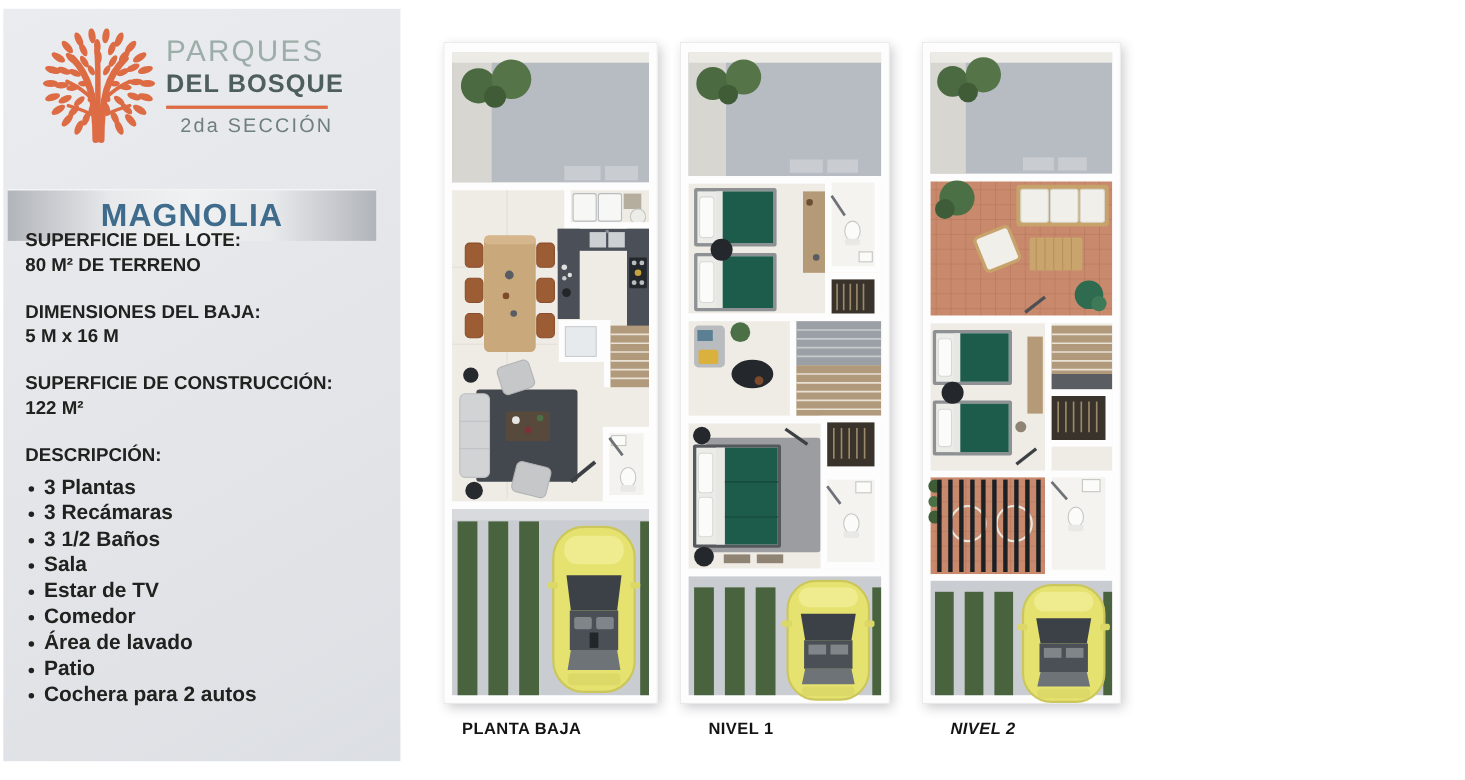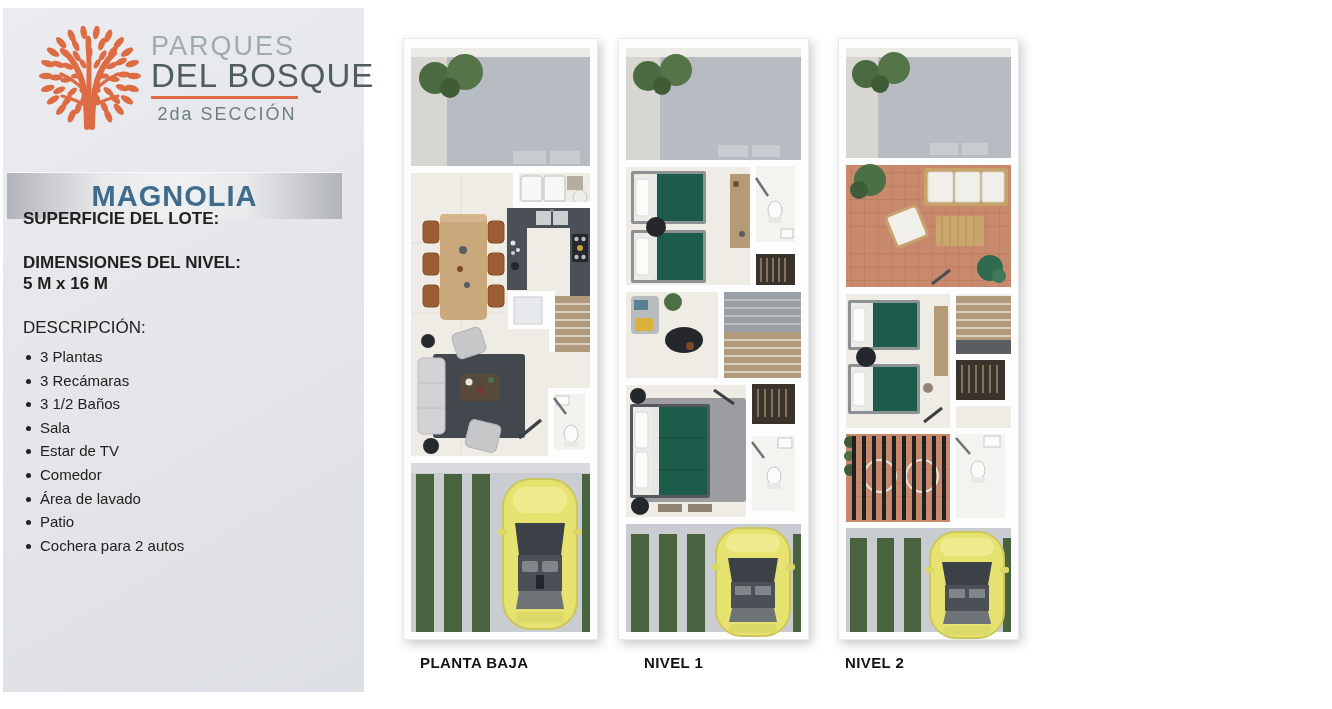--- a/index.html
+++ b/index.html
@@ -12,46 +12,46 @@
   }
   
   .panel{
     position:absolute;left:3px;top:8px;width:361px;height:684px;
     background:linear-gradient(150deg,#eaecef 0%,#e3e5e9 55%,#dcdfe3 100%);
   }
   .logo-row{position:absolute;top:18px;left:36px;display:flex;align-items:center;}
   .tree{width:102px;height:104px;flex:0 0 auto;margin-right:10px;}
   .brand-text{width:152px;}
   .b1{font-size:27px;letter-spacing:2px;color:#9dada8;line-height:30px;font-weight:400;white-space:nowrap;}
-  .b2{font-size:33px;font-weight:400;color:#4e5e5b;letter-spacing:1px;line-height:30px;white-space:nowrap;}
+  .b2{font-size:23px;font-weight:700;color:#4e5e5b;letter-spacing:1px;line-height:30px;white-space:nowrap;}
   .b-rule{height:3px;background:#dd6b44;margin:5px 0 5px;width:147px;}
-  .b3{font-size:18px;color:#6f7f7b;letter-spacing:2px;text-align:center;white-space:nowrap;}
+  .b3{font-size:18px;color:#6f7f7b;letter-spacing:2px;text-align:right;white-space:nowrap;}
   .title-bar{
     position:absolute;top:140px;left:4px;width:335px;height:46px;
     display:flex;align-items:center;justify-content:center;
     background:linear-gradient(90deg,#b1b4ba 0%,#e7e9eb 28%,#f0f1f2 50%,#e7e9eb 72%,#b1b4ba 100%);
     border-top:1px solid #f6f7f8;
     margin-top:24px;
   }
   .title-bar span{font-size:29px;font-weight:700;color:#3f6b8c;letter-spacing:1px;}
   .specs{position:absolute;top:200px;left:20px;right:12px;color:#21211f;}
   .spec{margin-bottom:22px;}
   .spec div{font-size:17px;font-weight:700;line-height:21.5px;}
-  .desc-h{font-size:17px;font-weight:400;line-height:21.5px;margin-bottom:7px;}
+  .desc-h{font-size:17px;font-weight:700;line-height:21.5px;margin-bottom:7px;}
   ul.desc{list-style:none;margin:0;padding:0;}
-  ul.desc li{font-size:15px;font-weight:400;line-height:23.6px;padding-left:17px;position:relative;}
+  ul.desc li{font-size:19px;font-weight:700;line-height:23.6px;padding-left:17px;position:relative;}
   ul.desc li::before{content:"";position:absolute;left:3px;top:10px;width:5px;height:5px;border-radius:50%;background:#21211f;}
   
   .plan{position:absolute;top:38px;margin:0;background:#fdfdfd;box-shadow:3px 4px 10px rgba(45,45,55,.25);}
   .plan svg{display:block;width:100%;height:100%;}
   #plan1{left:403px;width:195px;height:602px;}
   #plan2{left:618px;width:191px;height:602px;}
   #plan3{left:838px;width:181px;height:602px;}
   .plan-label{position:absolute;top:654px;font-size:15px;font-weight:700;letter-spacing:.4px;color:#141414;white-space:nowrap;}
-  #label1{left:420px;} #label2{left:644px;} #label3{left:845px;}
+  #label1{left:420px;} #label2{left:644px;} #label3{left:864px;font-style:italic;}
 </style>
 </head>
 <body>
 
 <main>
 
   <aside class="panel">
 
     <div class="logo-row">
       <svg class="tree" viewBox="0 0 102 104">
@@ -127,24 +127,29 @@
       </div>
     </div>
 
     <div class="title-bar">
       <span>MAGNOLIA</span>
     </div>
 
     <div class="specs">
       <div class="spec">
         <div>SUPERFICIE DEL LOTE:</div>
+        <div>80 M² DE TERRENO</div>
       </div>
       <div class="spec">
-        <div>DIMENSIONES DEL NIVEL:</div>
+        <div>DIMENSIONES DEL BAJA:</div>
         <div>5 M x 16 M</div>
+      </div>
+      <div class="spec">
+        <div>SUPERFICIE DE CONSTRUCCIÓN:</div>
+        <div>122 M²</div>
       </div>
       <div class="desc-h">DESCRIPCIÓN:</div>
       <ul class="desc">
         <li>3 Plantas</li>
         <li>3 Recámaras</li>
         <li>3 1/2 Baños</li>
         <li>Sala</li>
         <li>Estar de TV</li>
         <li>Comedor</li>
         <li>Área de lavado</li>

